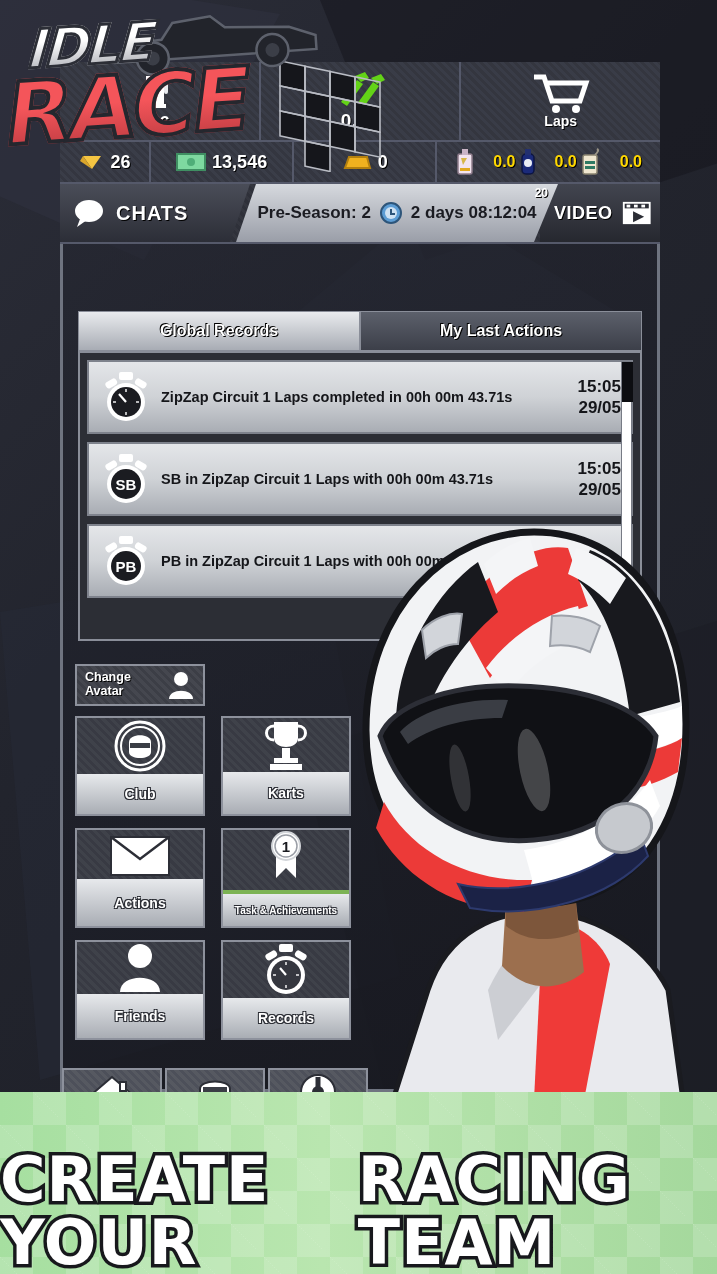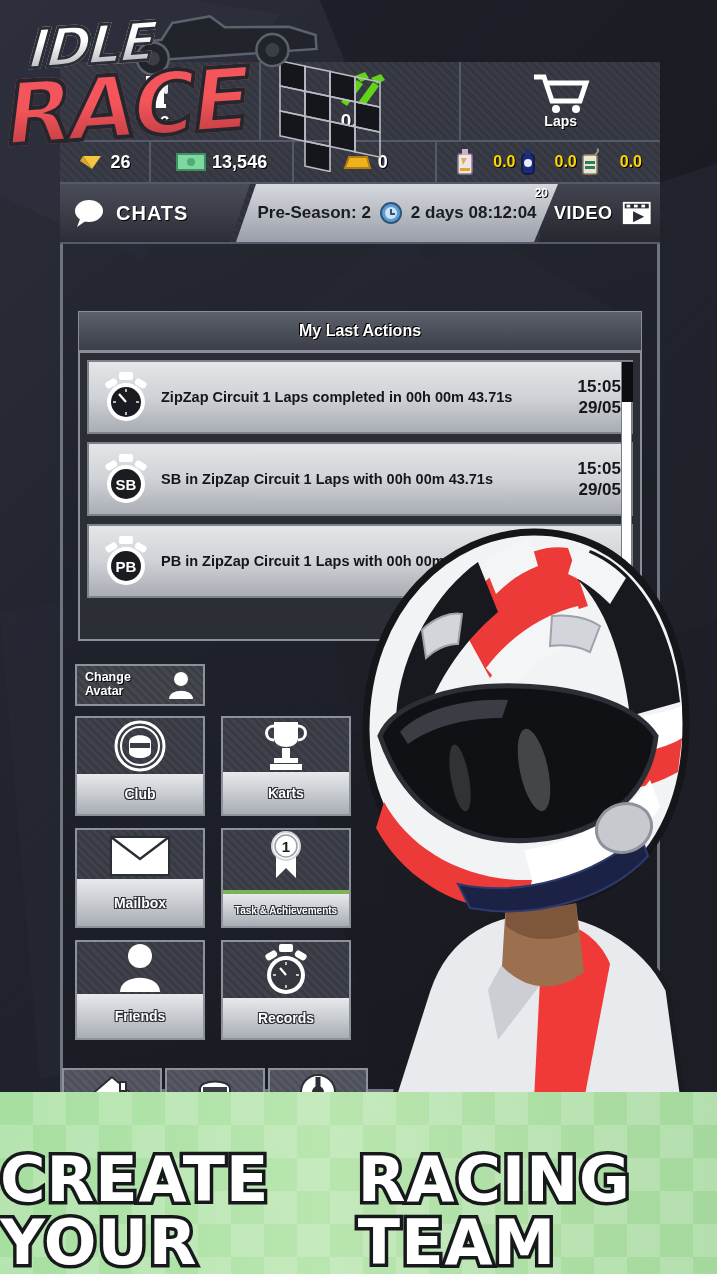--- a/index.html
+++ b/index.html
@@ -411,20 +411,21 @@
       <circle cx="48" cy="56" r="16" fill="#22242b" stroke="#5d616c" stroke-width="2.5"></circle>
       <circle cx="48" cy="56" r="7" fill="#3b3e47"></circle>
       <circle cx="168" cy="56" r="16" fill="#22242b" stroke="#5d616c" stroke-width="2.5"></circle>
       <circle cx="168" cy="56" r="7" fill="#3b3e47"></circle>
     </svg>
     <div class="logo-idle">IDLE</div>
     <div class="logo-race">RACE</div>
   </div>
 
   <div class="tabs">
+    <div class="tab active">Global Records</div>
     <div class="tab inactive">My Last Actions</div>
   </div>
 
   <div class="records-box">
 
     <div class="rec-row">
       <svg class="rec-icon" viewBox="0 0 54 54">
         <rect x="20" y="2" width="14" height="8" rx="2" fill="#ffffff"></rect>
         <rect x="6" y="10" width="12" height="7" rx="3" fill="#ffffff" transform="rotate(-30 12 13)"></rect>
         <rect x="36" y="10" width="12" height="7" rx="3" fill="#ffffff" transform="rotate(30 42 13)"></rect>
@@ -521,21 +522,21 @@
       <div class="tile-label">Karts</div>
     </div>
 
     <div class="tile">
       <div class="tile-ico">
         <svg width="62" height="44" viewBox="0 0 62 44">
           <rect x="2" y="4" width="58" height="38" fill="#ffffff" stroke="#2c2e36" stroke-width="2"></rect>
           <path d="M2 4 L31 26 L60 4" fill="none" stroke="#2c2e36" stroke-width="2.5"></path>
         </svg>
       </div>
-      <div class="tile-label">Mailbox</div>
+      <div class="tile-label">Actions</div>
     </div>
 
     <div class="tile">
       <div class="tile-ico">
         <svg width="48" height="60" viewBox="0 0 48 60">
           <path d="M14 18 H34 V48 L24 38 L14 48 Z" fill="#ffffff"></path>
           <circle cx="24" cy="16" r="14" fill="#ffffff" stroke="#d3d6da" stroke-width="2"></circle>
           <circle cx="24" cy="16" r="11" fill="none" stroke="#9a9ea6" stroke-width="1.5"></circle>
           <text x="24" y="22" text-anchor="middle" font-size="15" font-weight="bold" font-family="Liberation Sans, sans-serif" fill="#1a1b20">1</text>
         </svg>

